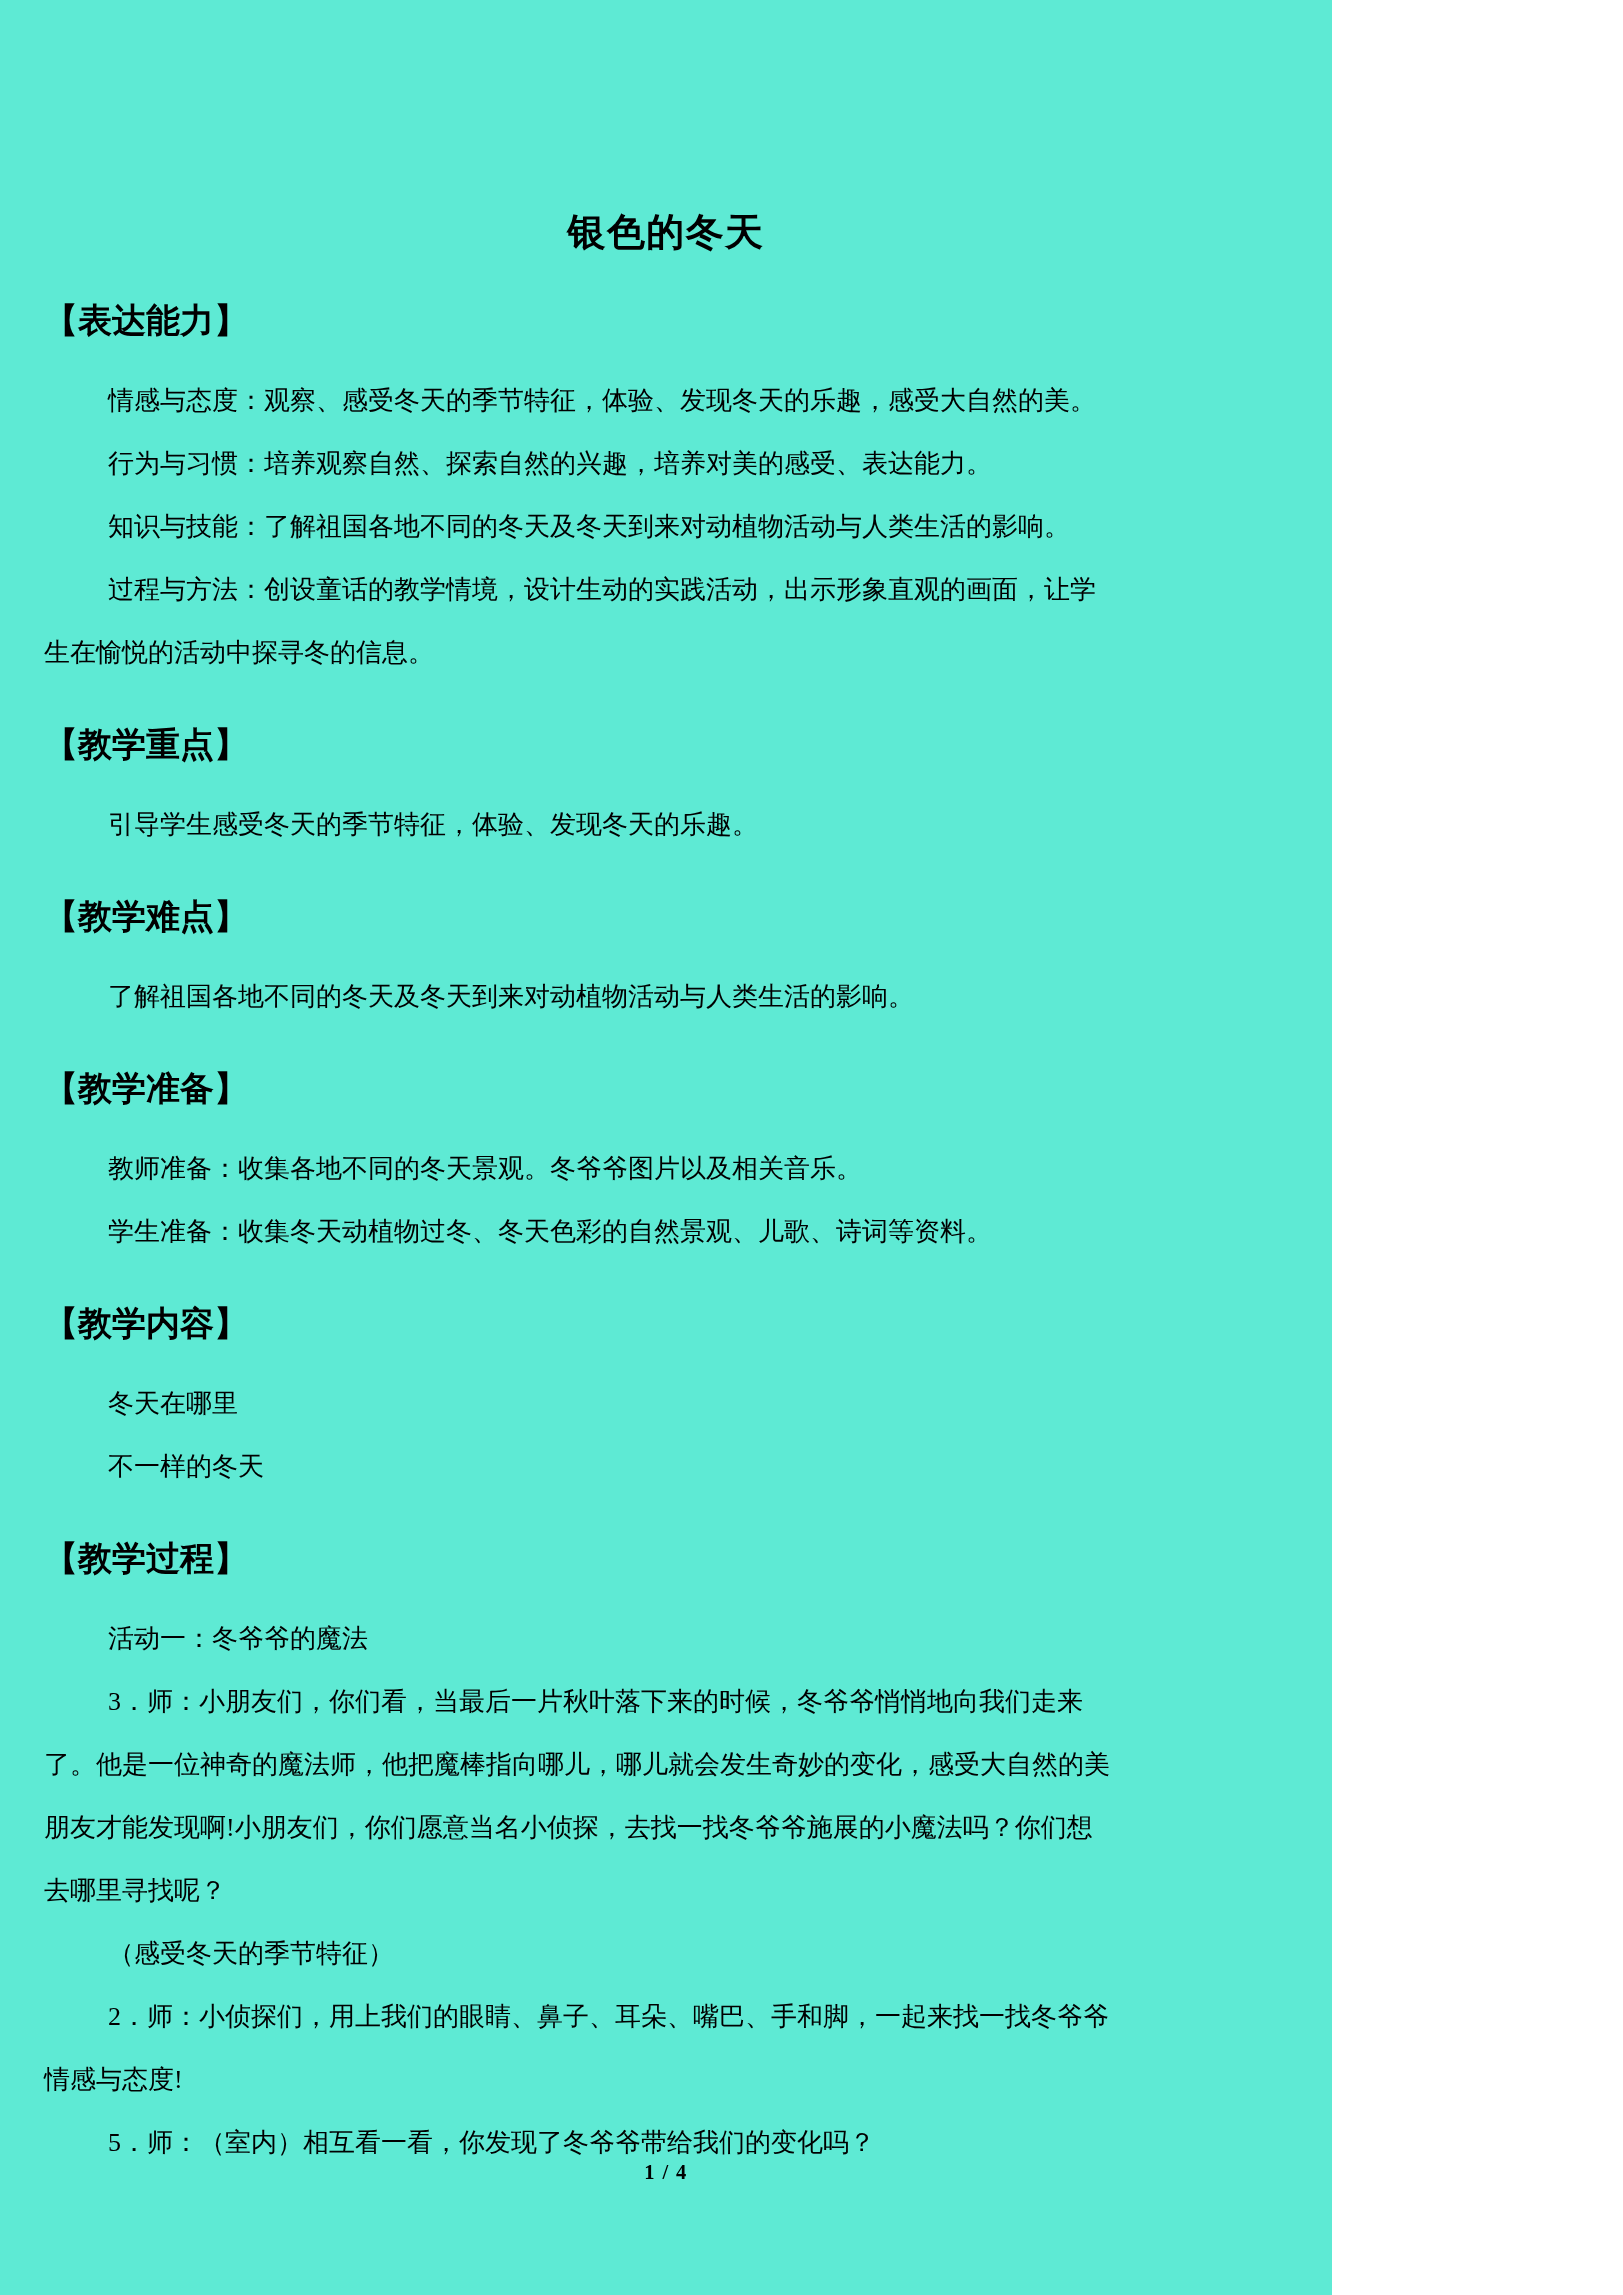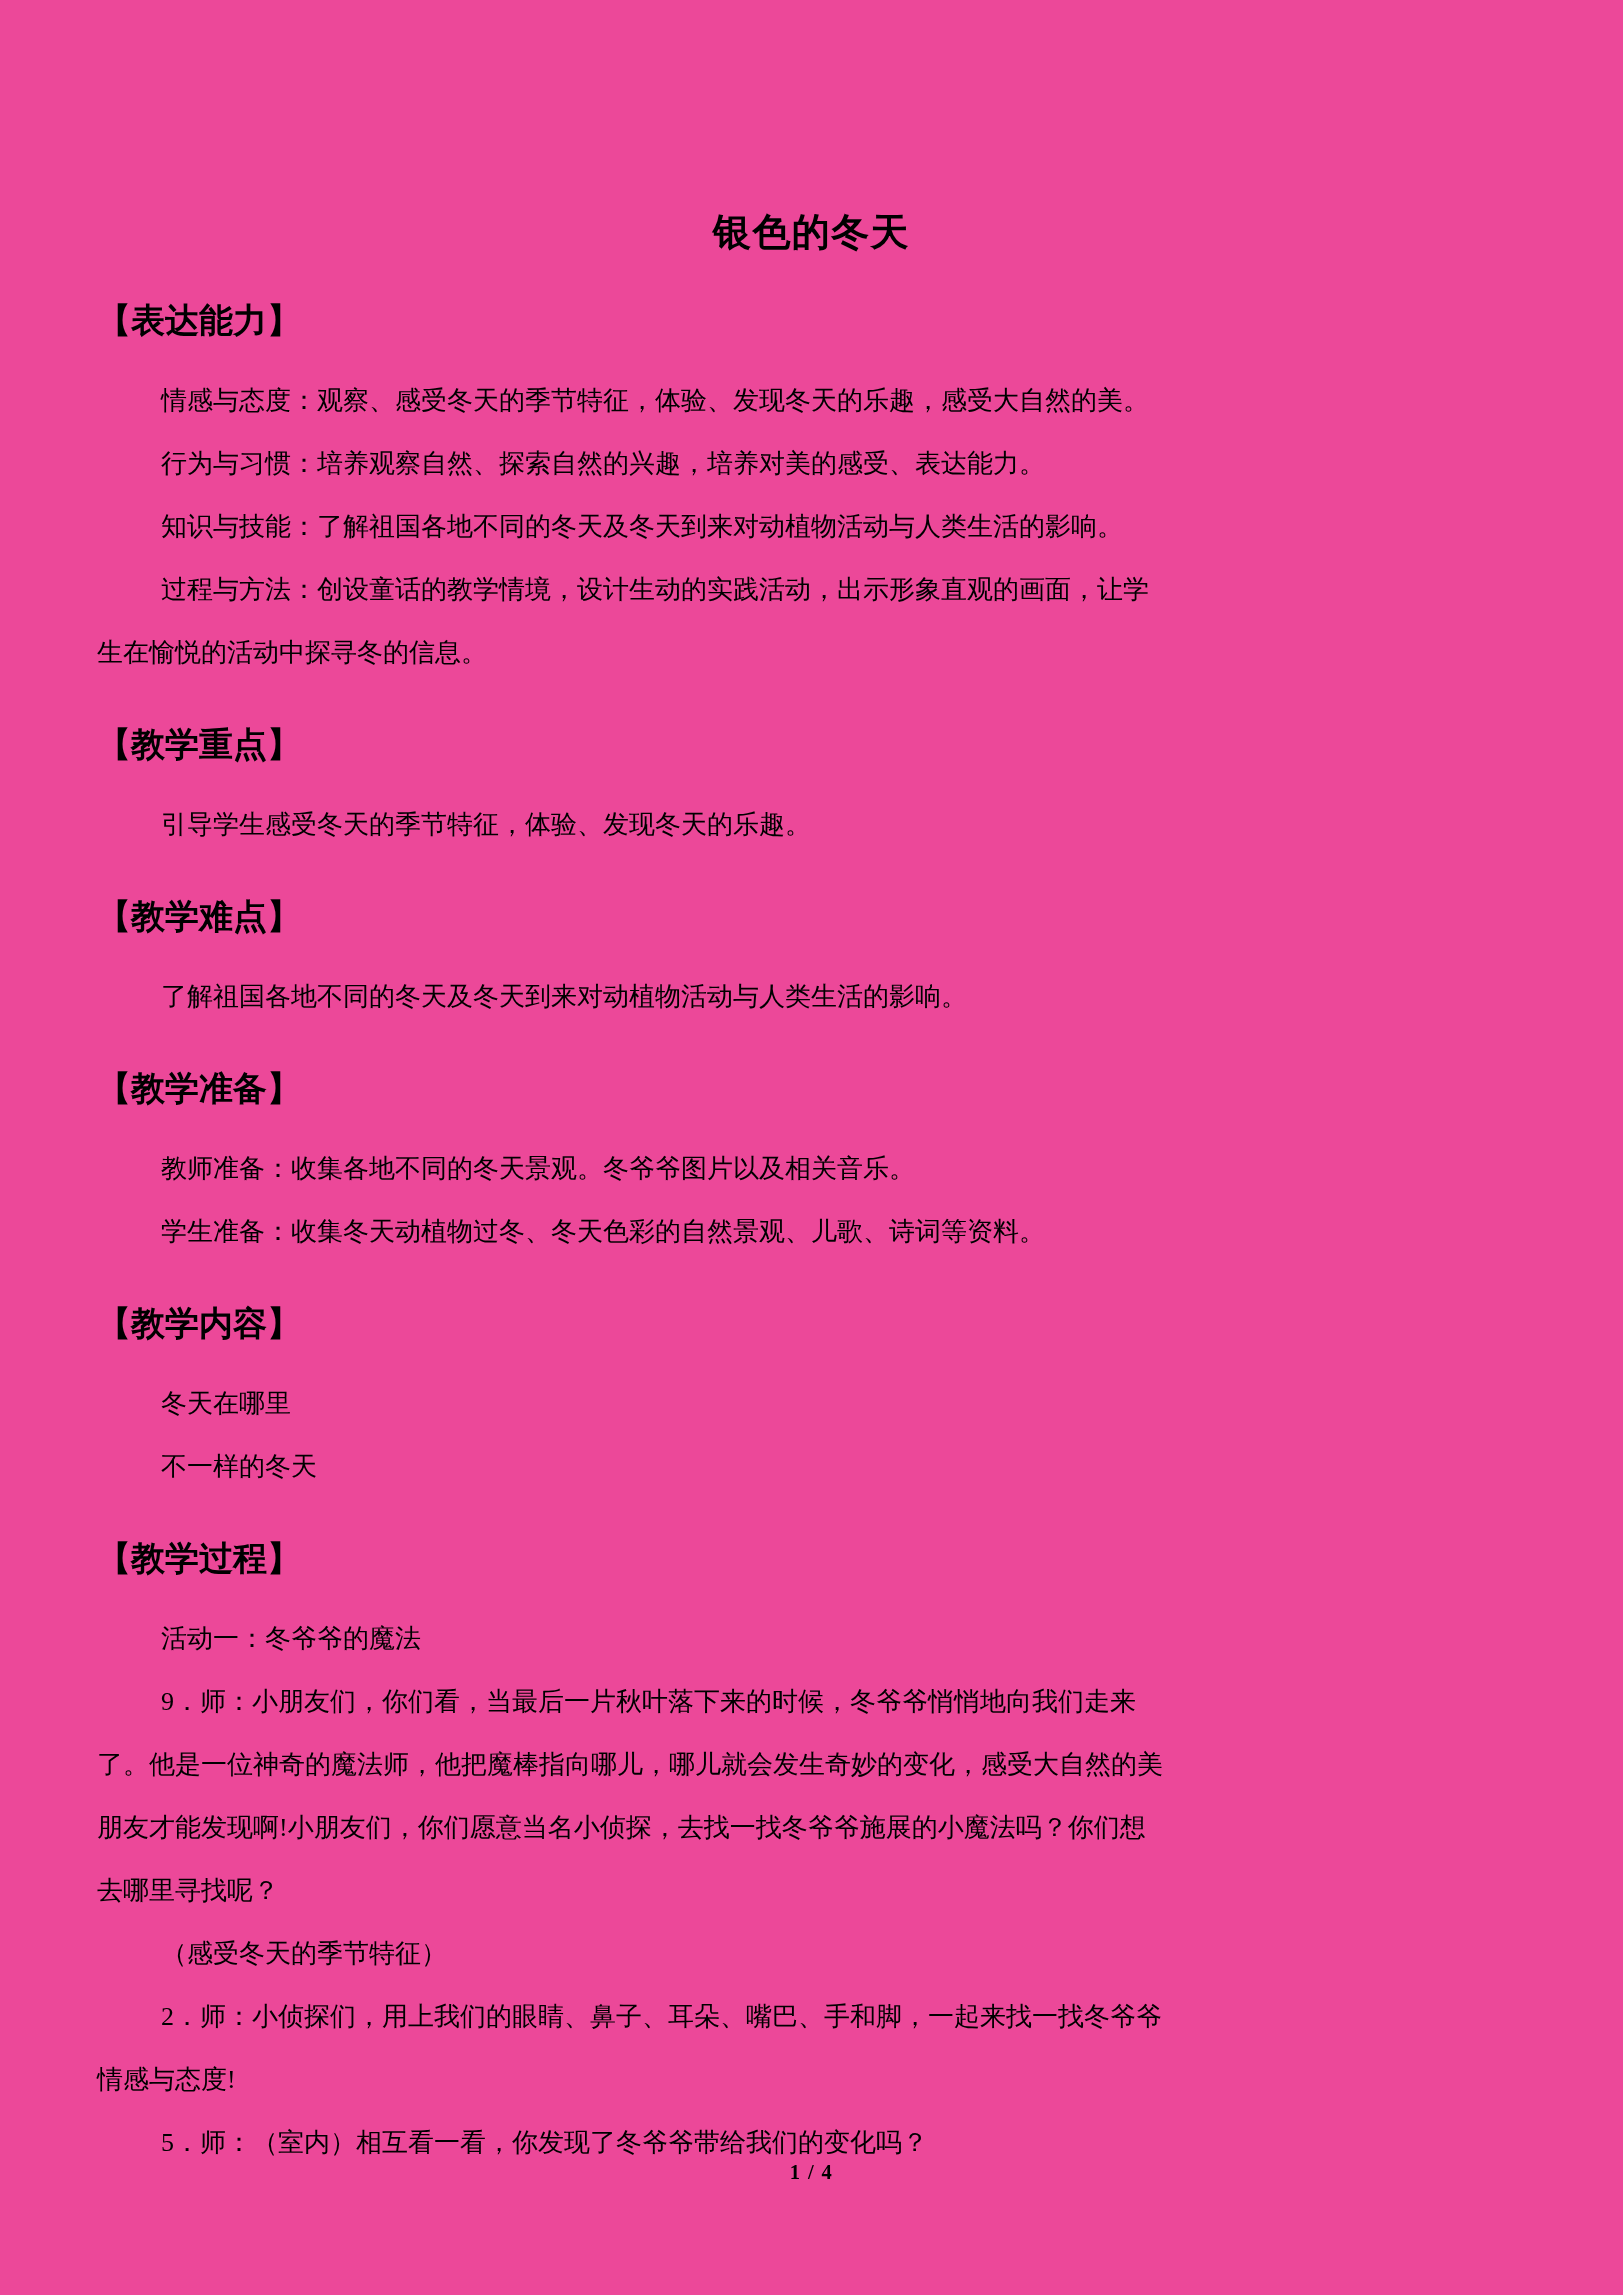--- a/index.html
+++ b/index.html
@@ -2,28 +2,28 @@
 <html style="font-size:11px"><head>
 <meta charset="utf-8">
 <style>
   html, body {
     margin: 0;
     padding: 0;
     background: #ffffff;
   }
   .page {
     position: relative;
-    width: 1623px;
+    width: 1332px;
     height: 2295px;
-    background: #ec4899;
+    background: #5eead4;
     color: #000000;
     font-family: "Liberation Serif", "DejaVu Serif", serif;
     overflow: hidden;
     box-sizing: border-box;
-    padding: 0 97px;
+    padding: 0 44px;
   }
   .doc-title {
     margin-top: 205px;
     text-align: center;
     font-size: 38px;
     font-weight: bold;
     line-height: 55px;
     letter-spacing: 1.4px;
     white-space: nowrap;
   }
@@ -88,21 +88,21 @@
 
   <div>
     <div class="section-heading">【教学内容】</div>
     <div class="line indent">冬天在哪里</div>
     <div class="line indent">不一样的冬天</div>
   </div>
 
   <div>
     <div class="section-heading">【教学过程】</div>
     <div class="line indent">活动一：冬爷爷的魔法</div>
-    <div class="line indent">9．师：小朋友们，你们看，当最后一片秋叶落下来的时候，冬爷爷悄悄地向我们走来</div>
+    <div class="line indent">3．师：小朋友们，你们看，当最后一片秋叶落下来的时候，冬爷爷悄悄地向我们走来</div>
     <div class="line">了。他是一位神奇的魔法师，他把魔棒指向哪儿，哪儿就会发生奇妙的变化，感受大自然的美</div>
     <div class="line">朋友才能发现啊!小朋友们，你们愿意当名小侦探，去找一找冬爷爷施展的小魔法吗？你们想</div>
     <div class="line">去哪里寻找呢？</div>
     <div class="line indent">（感受冬天的季节特征）</div>
     <div class="line indent">2．师：小侦探们，用上我们的眼睛、鼻子、耳朵、嘴巴、手和脚，一起来找一找冬爷爷</div>
     <div class="line">情感与态度!</div>
     <div class="line indent">5．师：（室内）相互看一看，你发现了冬爷爷带给我们的变化吗？</div>
   </div>
 
   <div class="page-footer">1 / 4</div>

